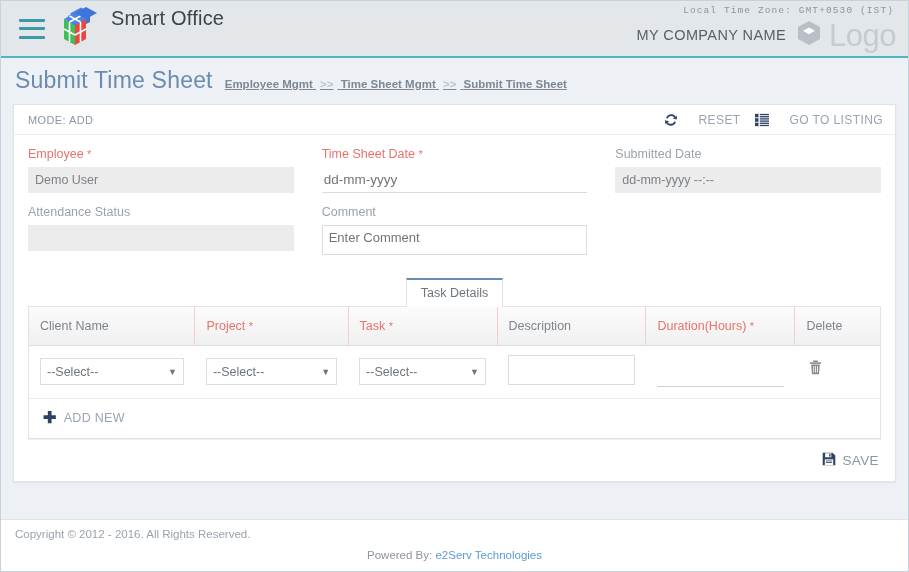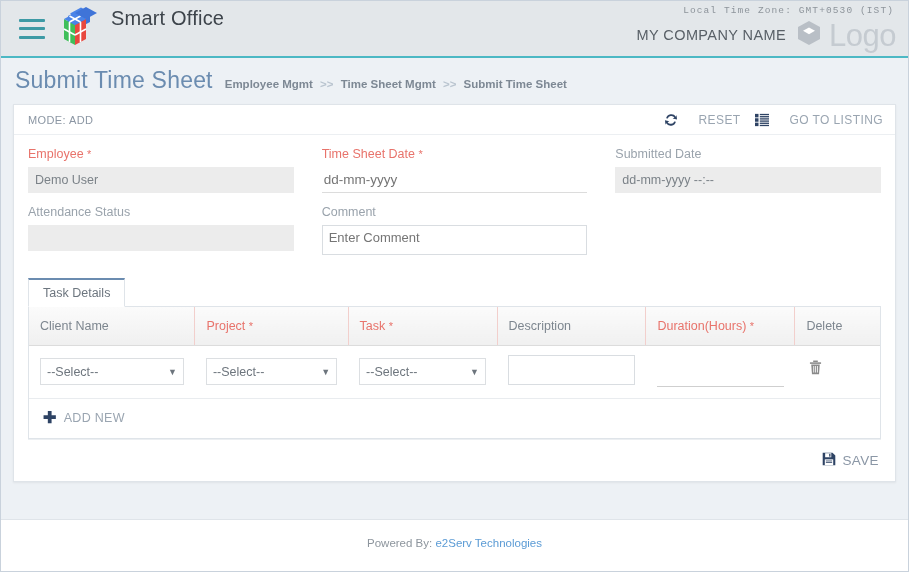--- a/index.html
+++ b/index.html
@@ -61,21 +61,21 @@
   }
 
   
   .page-head {
     padding: 9px 0 10px 14px;
     display: flex; align-items: baseline; border-radius: 11px;
   }
   .page-title {
     font-size: 23px; color: #6b8cb0; font-weight: 400; letter-spacing: .2px;
   }
-  .crumbs { margin-left: 12px; font-size: 11.5px; font-weight: bold; color: #7d8894; }
+  .crumbs { margin-left: 12px; font-size: 11.5px; font-weight: bold; color: #7d8894; text-decoration: underline; }
   .crumbs .sep { color: #b9c4cf; margin: 0 4px; font-weight: bold; }
 
   
   .card {
     margin: 0 12px;
     background: #fff;
     border: 1px solid #dfe4e9;
     box-shadow: 0 1px 2px rgba(0,0,0,.06);
   }
   .card-head {
@@ -122,21 +122,21 @@
   .ta-comment {
     width: 100%; height: 30px;
     border: 1px solid #d9dde1; background: #fff;
     font-size: 13px; color: #a8aeb4;
     padding: 4px 6px; resize: none;
     font-family: "Liberation Sans", sans-serif;
     overflow: hidden;
   }
 
   
-  .tabstrip { padding: 10px 14px 0 14px; }
+  .tabstrip { padding: 10px 14px 0 14px; text-align: center; }
   .tab {
     display: inline-block;
     border: 1px solid #dfe4e9;
     border-top: 2px solid #6b8cb0;
     border-bottom: 1px solid #fff;
     background: #fff;
     padding: 6px 14px 6px 14px;
     font-size: 12.5px; color: #6d767f;
     position: relative; top: 1px;
     cursor: pointer;
@@ -446,19 +446,20 @@
             <rect x="4.4" y="11.5" width="7.2" height="0.9" fill="#2e4364"></rect>
           </svg>
         </span>
         <span>SAVE</span>
       </span>
     </div>
 
   </div>
 
   <div class="footer">
+    <div class="copy">Copyright © 2012 - 2016. All Rights Reserved.</div>
     <div class="powered">
       <span>Powered By:</span>
       <a href="#">e2Serv Technologies</a>
     </div>
   </div>
 
 </div>
 
 </body></html>

